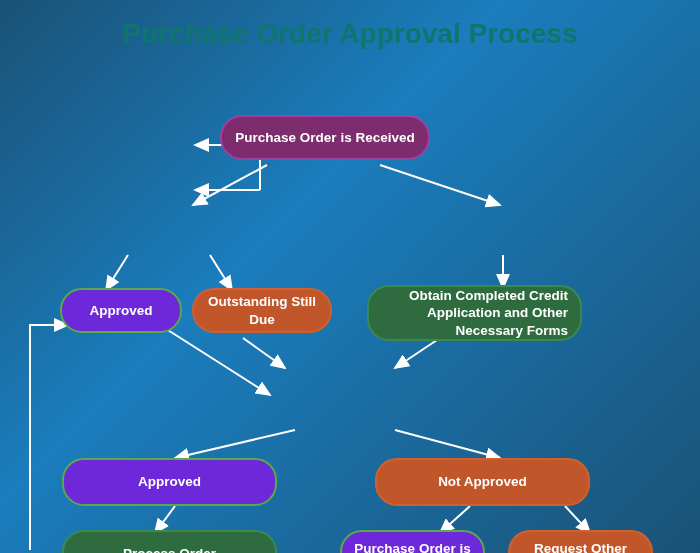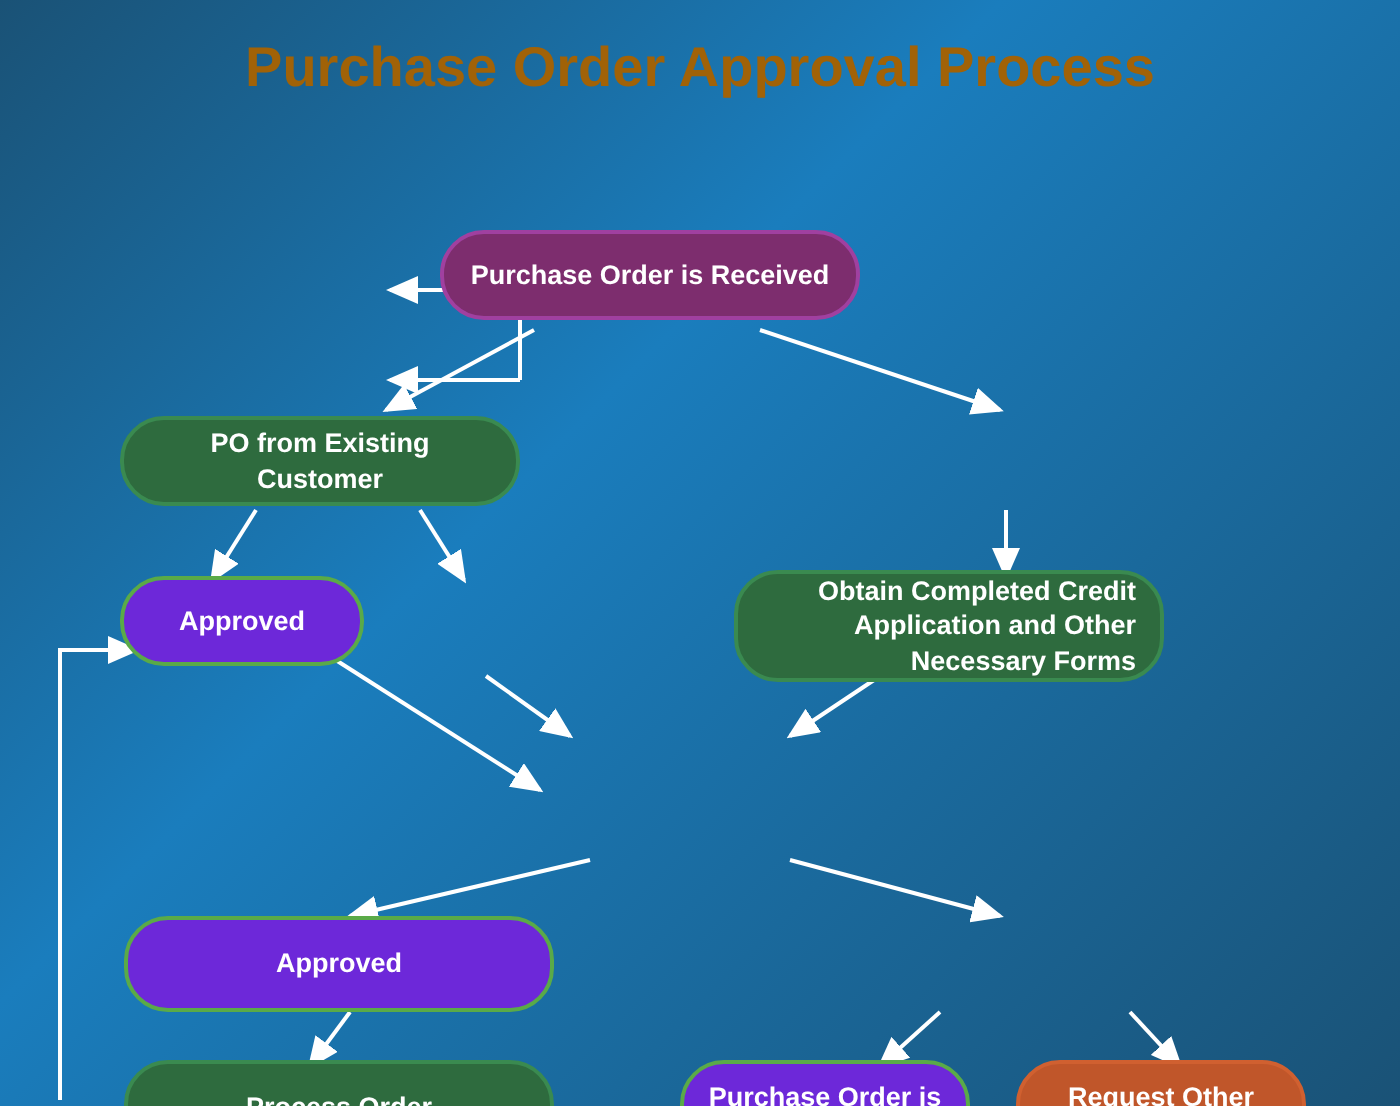--- a/index.html
+++ b/index.html
@@ -7,21 +7,21 @@
       width: 700px;
       height: 553px;
       background: linear-gradient(135deg, #1a5276 0%, #1a7dbd 40%, #1a5276 100%);
       font-family: Arial, sans-serif;
       overflow: hidden;
       position: relative;
     }
 
     .title {
       text-align: center;
-      color: #a16207;
+      color: #0f766e;
       font-size: 28px;
       font-weight: bold;
       padding: 18px 0 10px 0;
     }
 
     
     .flow-container {
       position: relative;
       width: 700px;
       height: 490px;
@@ -115,31 +115,32 @@
 
     <line x1="565" y1="446" x2="590" y2="473" stroke="white" stroke-width="2" marker-end="url(#arrowhead)"></line>
 
     <path d="M 68 520 L 30 520 L 30 265 L 68 265" stroke="white" stroke-width="2" fill="none" marker-end="url(#arrowhead)"></path>
 
     <line x1="160" y1="265" x2="270" y2="335" stroke="white" stroke-width="2" marker-end="url(#arrowhead)"></line>
   </svg>
 
   <div class="node node-purple" style="left:220px; top:55px; width:210px; height:45px;">Purchase Order is Received</div>
 
-  <div class="node node-dark-green" style="left:60px; top:148px; width:200px; height:45px;">PO from Existing Customer</div>
 
 
   <div class="node node-green" style="left:60px; top:228px; width:122px; height:45px;">Approved</div>
 
+  <div class="node node-orange" style="left:192px; top:228px; width:140px; height:45px;">Outstanding Still Due</div>
 
   <div class="node node-dark-green" style="left:367px; top:225px; width:215px; height:56px;text-align:right;">Obtain Completed Credit Application and Other Necessary Forms</div>
 
 
   <div class="node node-green" style="left:62px; top:398px; width:215px; height:48px;">Approved</div>
 
+  <div class="node node-orange" style="left:375px; top:398px; width:215px; height:48px;">Not Approved</div>
 
   <div class="node node-dark-green" style="left:62px; top:470px; width:215px; height:48px;">Process Order</div>
 
   <div class="node node-green" style="left:340px; top:470px; width:145px; height:56px;">Purchase Order is Revised</div>
 
   <div class="node node-orange" style="left:508px; top:470px; width:145px; height:56px;">Request Other Payment Form</div>
 
 </div>
 
 </body></html>

